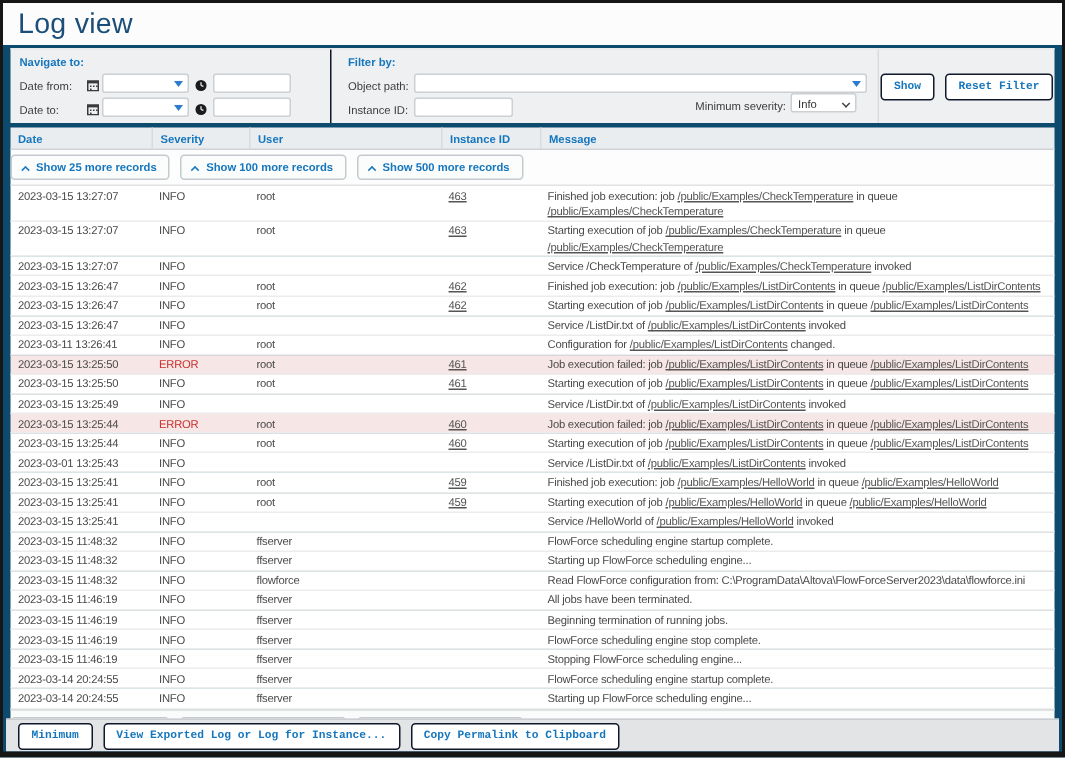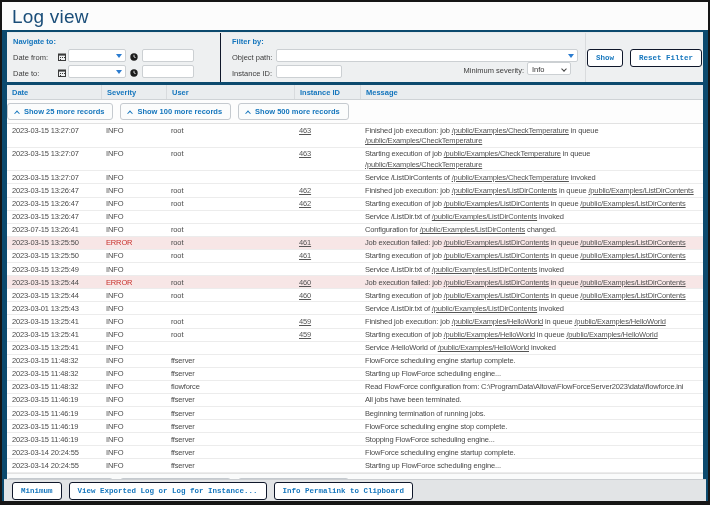--- a/index.html
+++ b/index.html
@@ -185,21 +185,21 @@
           <div class="c sev">INFO</div>
           <div class="c user">root</div>
           <div class="c inst"><a class="idlnk" href="#">463</a></div>
           <div class="c msg"><span>Starting execution of job </span><a class="lnk" href="#">/public/Examples/CheckTemperature</a><span> in queue</span><br><a class="lnk" href="#">/public/Examples/CheckTemperature</a></div>
         </div>
         <div class="lgrid row">
           <div class="c date">2023-03-15 13:27:07</div>
           <div class="c sev">INFO</div>
           <div class="c user"></div>
           <div class="c inst"></div>
-          <div class="c msg"><span>Service /ListDirContents of </span><a class="lnk" href="#">/public/Examples/CheckTemperature</a><span> invoked</span></div>
+          <div class="c msg"><span>Service /CheckTemperature of </span><a class="lnk" href="#">/public/Examples/CheckTemperature</a><span> invoked</span></div>
         </div>
         <div class="lgrid row">
           <div class="c date">2023-03-15 13:26:47</div>
           <div class="c sev">INFO</div>
           <div class="c user">root</div>
           <div class="c inst"><a class="idlnk" href="#">462</a></div>
           <div class="c msg"><span>Finished job execution: job </span><a class="lnk" href="#">/public/Examples/ListDirContents</a><span> in queue </span><a class="lnk" href="#">/public/Examples/ListDirContents</a></div>
         </div>
         <div class="lgrid row">
           <div class="c date">2023-03-15 13:26:47</div>
@@ -209,21 +209,21 @@
           <div class="c msg"><span>Starting execution of job </span><a class="lnk" href="#">/public/Examples/ListDirContents</a><span> in queue </span><a class="lnk" href="#">/public/Examples/ListDirContents</a></div>
         </div>
         <div class="lgrid row">
           <div class="c date">2023-03-15 13:26:47</div>
           <div class="c sev">INFO</div>
           <div class="c user"></div>
           <div class="c inst"></div>
           <div class="c msg"><span>Service /ListDir.txt of </span><a class="lnk" href="#">/public/Examples/ListDirContents</a><span> invoked</span></div>
         </div>
         <div class="lgrid row">
-          <div class="c date">2023-07-15 13:26:41</div>
+          <div class="c date">2023-03-11 13:26:41</div>
           <div class="c sev">INFO</div>
           <div class="c user">root</div>
           <div class="c inst"></div>
           <div class="c msg"><span>Configuration for </span><a class="lnk" href="#">/public/Examples/ListDirContents</a><span> changed.</span></div>
         </div>
         <div class="lgrid row err">
           <div class="c date">2023-03-15 13:25:50</div>
           <div class="c sev red">ERROR</div>
           <div class="c user">root</div>
           <div class="c inst"><a class="idlnk" href="#">461</a></div>
@@ -361,16 +361,16 @@
         <button class="smbtn">
           <span class="chev down"></span>
           <span>Show 500 more records</span>
         </button>
       </div>
   </div>
 
   <div class="footerbar">
       <button class="fbtn">Minimum</button>
       <button class="fbtn">View Exported Log or Log for Instance...</button>
-      <button class="fbtn">Info Permalink to Clipboard</button>
+      <button class="fbtn">Copy Permalink to Clipboard</button>
     </div>
 
 </div>
 
 </body></html>

